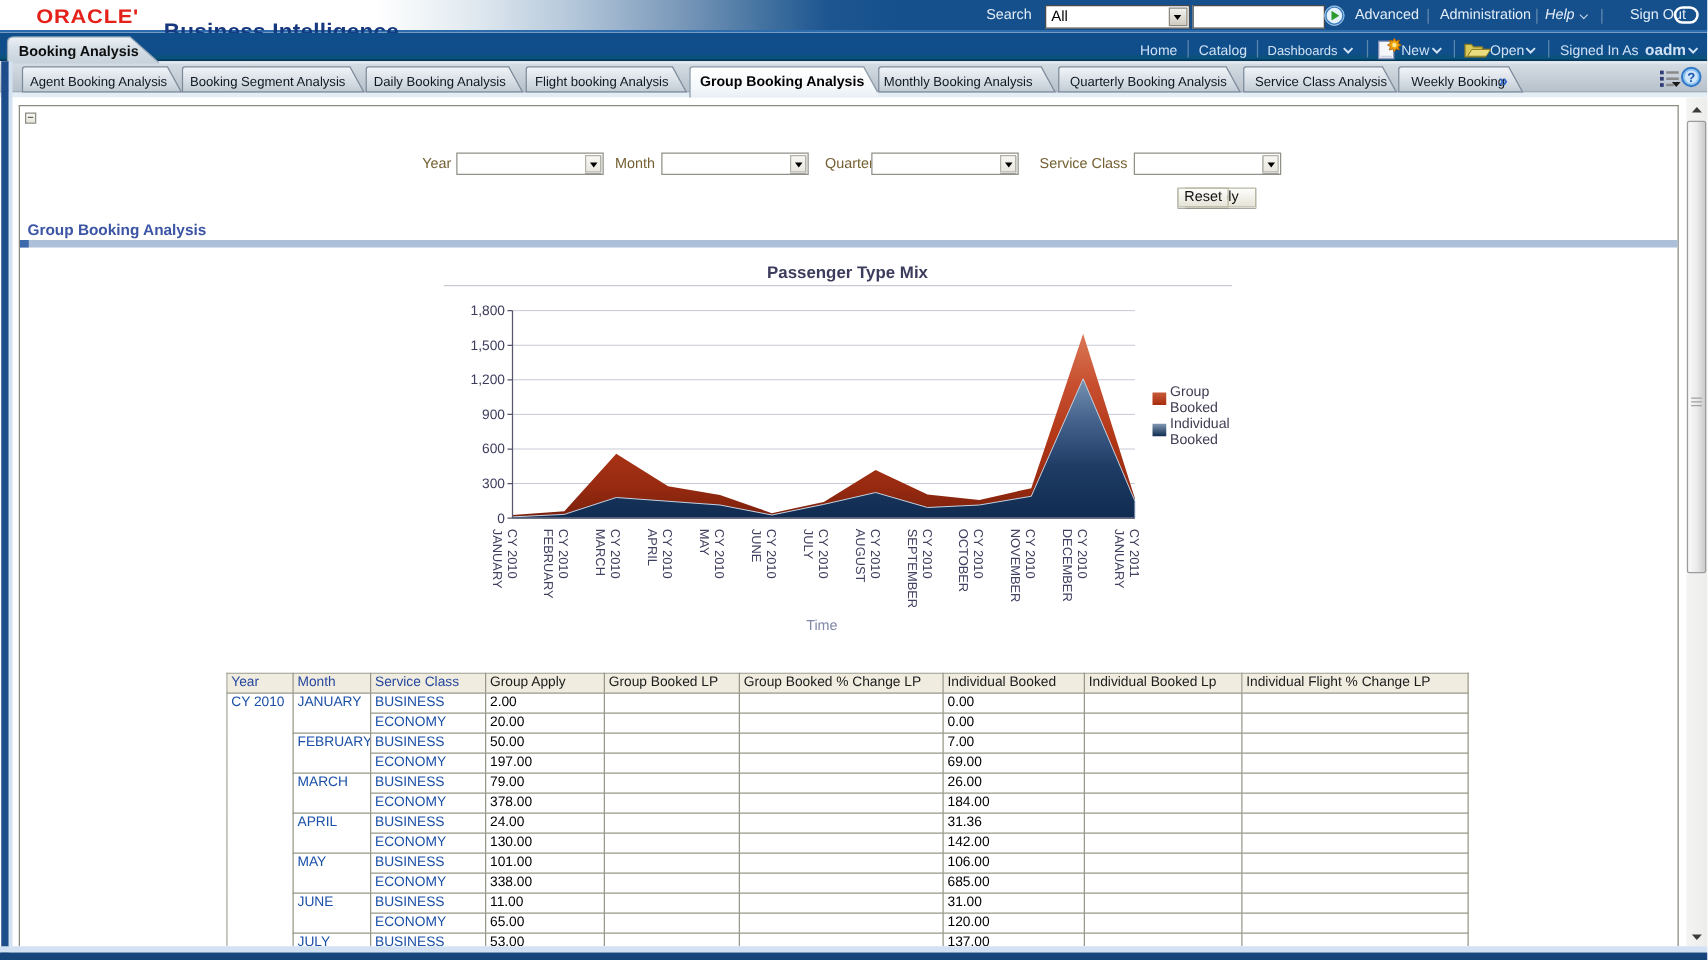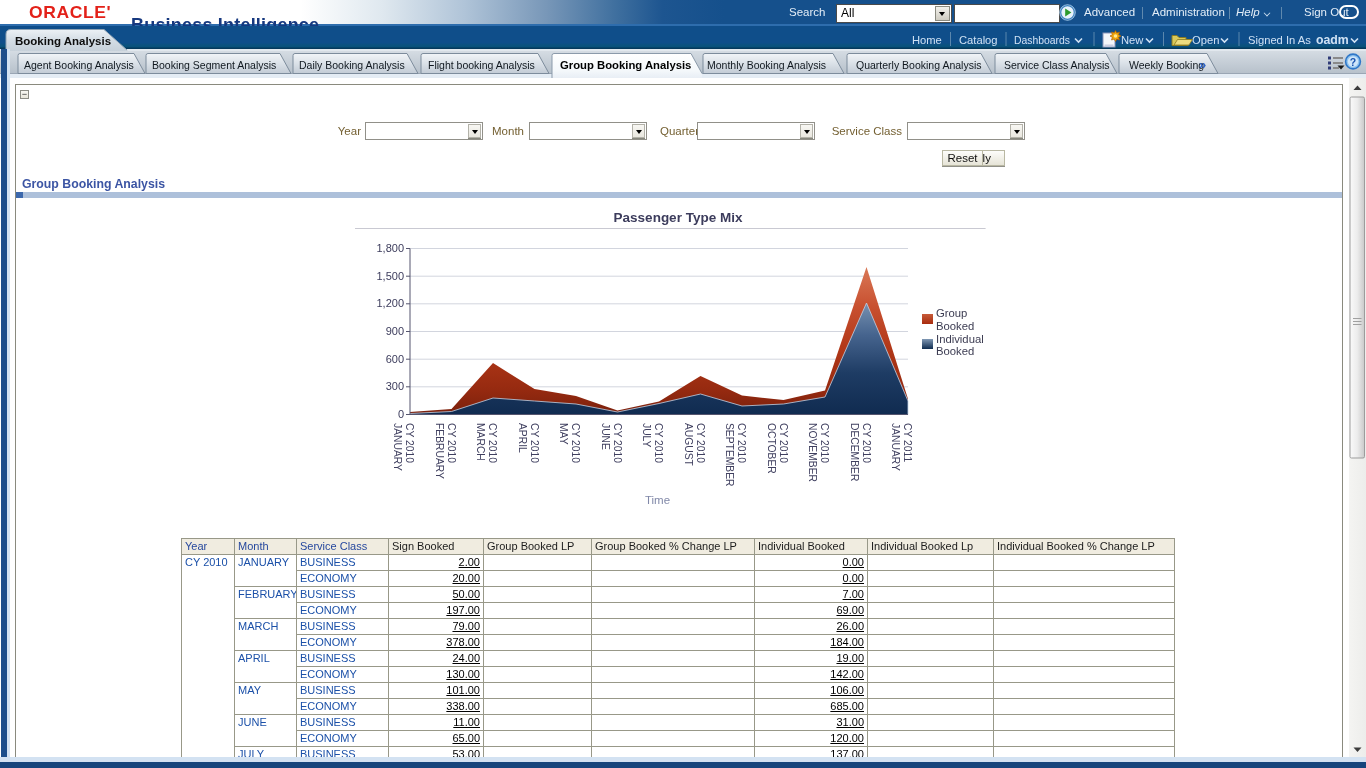--- a/index.html
+++ b/index.html
@@ -35,21 +35,21 @@
   #gba-title{left:6px;top:92px;font-size:12.3px;font-weight:bold;color:#3c55a4;}
   #gba-band{left:0px;top:106.5px;width:1327px;height:6px;background:#adc0da;}
   #gba-band2{left:0px;top:106.5px;width:7px;height:6px;background:#3c68ac;}
   
   #pivot{border-collapse:collapse;table-layout:fixed;font-size:11px;width:994px;}
   #pivot th,#pivot td{border:1px solid #989888;padding:0 3px;height:15px;line-height:15px;overflow:hidden;white-space:nowrap;}
   #pivot th{background:#f0ece0;font-weight:normal;text-align:left;color:#1c1c1c;}
   #pivot th.dim{color:#26489e;}
   #pivot td{background:#fff;}
   #pivot td.d{color:#1b50a8;vertical-align:top;}
-  #pivot td.n{text-align:right;color:#000;text-decoration:underline;}
+  #pivot td.n{text-align:left;color:#000;}
 </style>
 </head>
 <body>
 <div class="abs" id="bar1"></div>
 <div class="abs" id="bar1line"></div>
 <div class="abs" id="oracle">ORACLE'</div>
 <div class="abs" id="bititle">Business Intelligence</div>
 <div class="abs t1" style="left:789px;">Search</div>
 <div class="abs" id="searchsel">
     <span class="val">All</span>
@@ -301,26 +301,26 @@
           <col style="width:163px">
           <col style="width:113px">
           <col style="width:126px">
           <col style="width:181px">
         </colgroup>
     <tbody>
           <tr class="hr">
             <th class="dim">Year</th>
             <th class="dim">Month</th>
             <th class="dim">Service Class</th>
-            <th>Sign Booked</th>
+            <th>Group Apply</th>
             <th>Group Booked LP</th>
             <th>Group Booked % Change LP</th>
             <th>Individual Booked</th>
             <th>Individual Booked Lp</th>
-            <th>Individual Booked % Change LP</th>
+            <th>Individual Flight % Change LP</th>
           </tr>
     <tr>
             <td class="d" rowspan="14">CY 2010</td>
             <td class="d" rowspan="2">JANUARY</td>
             <td class="d">BUSINESS</td>
             <td class="n">2.00</td>
             <td></td>
             <td></td>
             <td class="n">0.00</td>
             <td></td>
@@ -372,21 +372,21 @@
             <td class="n">184.00</td>
             <td></td>
             <td></td>
           </tr>
     <tr>
             <td class="d" rowspan="2">APRIL</td>
             <td class="d">BUSINESS</td>
             <td class="n">24.00</td>
             <td></td>
             <td></td>
-            <td class="n">19.00</td>
+            <td class="n">31.36</td>
             <td></td>
             <td></td>
           </tr>
     <tr>
             <td class="d">ECONOMY</td>
             <td class="n">130.00</td>
             <td></td>
             <td></td>
             <td class="n">142.00</td>
             <td></td>

